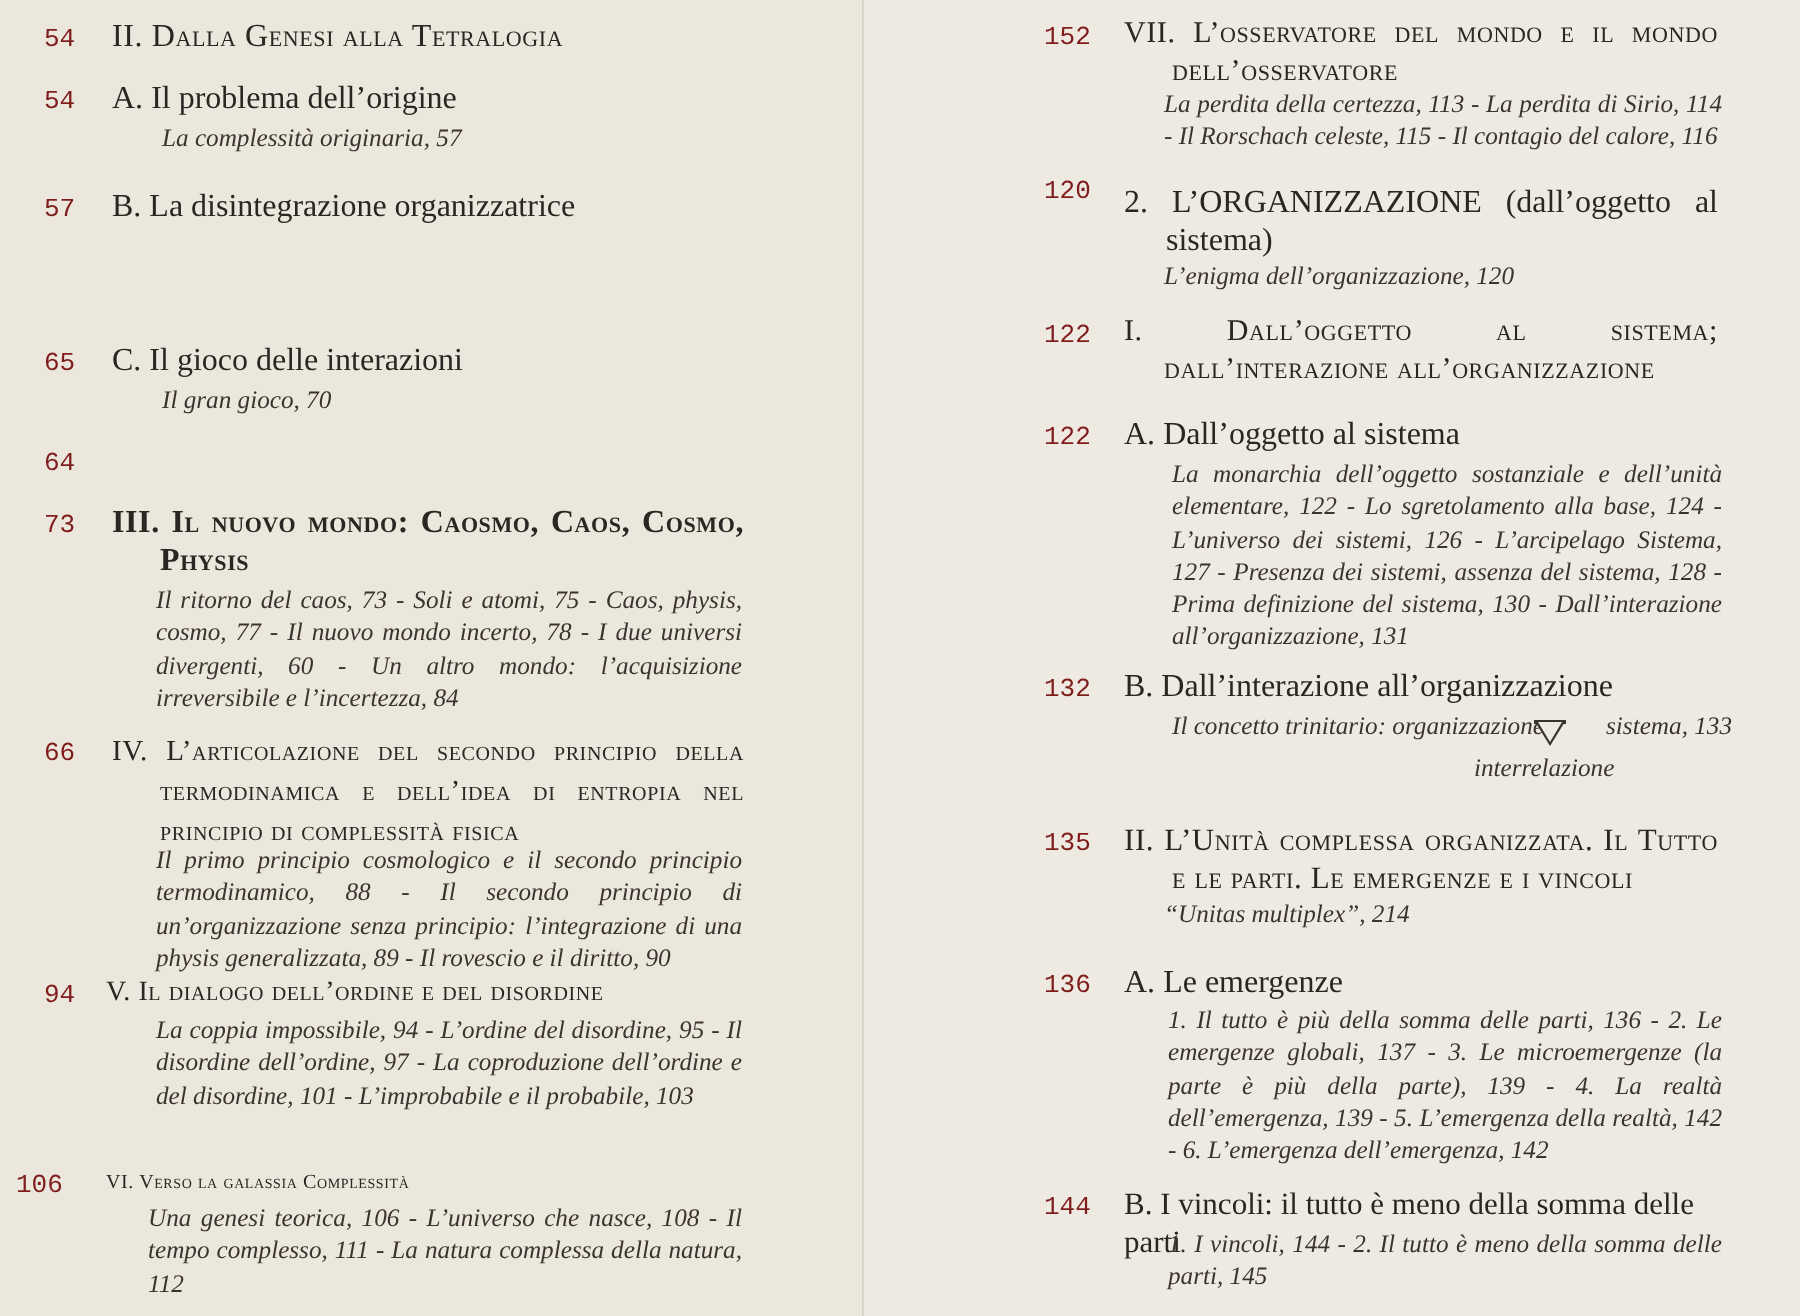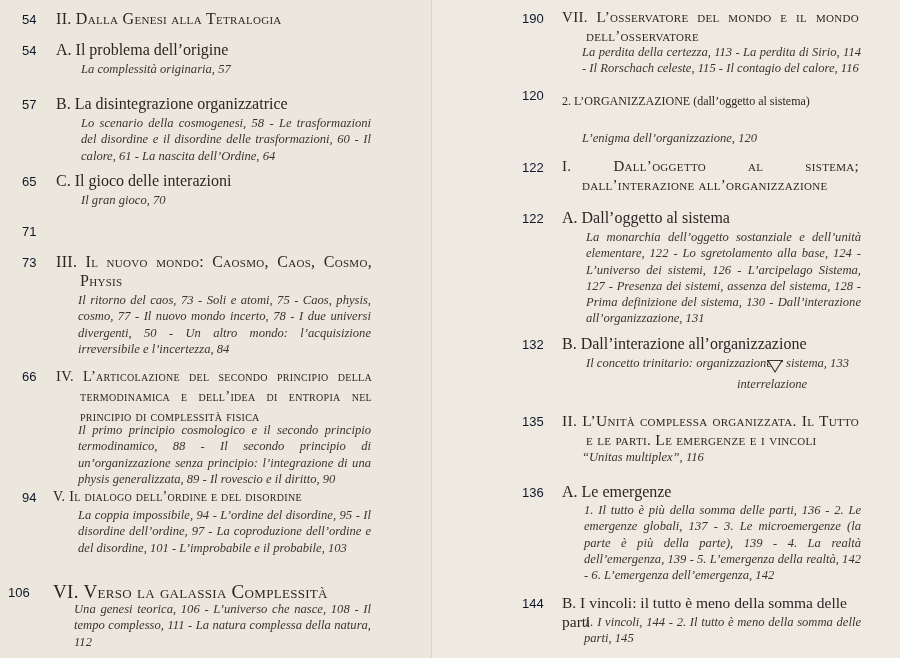--- a/index.html
+++ b/index.html
@@ -13,22 +13,22 @@
   .page {
     position: absolute; top: 0; height: 658px;
   }
   .page.left { left: 0; width: 432px; background: #ece7dd; }
   .page.right { left: 433px; width: 467px; background: #efeae1; }
   .gutter {
     position: absolute; left: 431px; top: 0; width: 3px; height: 658px;
     background: linear-gradient(to right, #cfc9bd, #f5f1ea 60%, #e6e0d5);
   }
   .pg {
-    position: absolute; font-family: Liberation Sans, sans-serif;
-    font-size: 13px; color: #0f172a;
+    position: absolute; font-family: Liberation Mono, monospace;
+    font-size: 13px; color: #7f1d1d;
   }
   .head {
     position: absolute; font-family: "Liberation Serif", serif;
     font-size: 16px; line-height: 19px; color: #2a2622;
   }
   .sc { font-variant: small-caps; letter-spacing: 0.3px; }
   .it { }
   .sub {
     position: absolute; font-family: "Liberation Serif", serif;
     font-style: italic; font-size: 12.6px; line-height: 16.3px;
@@ -53,75 +53,74 @@
 
   <div class="pg" style="left:22px;top:12px">54</div>
   <div class="head sc" style="left:56px;top:9px;width:350px">II. Dalla Genesi alla Tetralogia</div>
 
   <div class="pg" style="left:22px;top:43px">54</div>
   <div class="head" style="left:56px;top:40px;width:350px"><span>A.</span> <span class="it">Il problema dell’origine</span></div>
   <div class="sub" style="left:81px;top:61px;width:290px">La complessità originaria, 57</div>
 
   <div class="pg" style="left:22px;top:97px">57</div>
   <div class="head" style="left:56px;top:94px;width:350px"><span>B.</span> <span class="it">La disintegrazione organizzatrice</span></div>
-  <div class="sub" style="left:81px;top:115px;width:290px">Lo scenario della cosmogenesi, 58 - Le trasformazioni del disordine e il disordine delle trasformazioni, 60 - Il calore, 61 - La nascita dell’Ordine, 64</div>
 
   <div class="pg" style="left:22px;top:174px">65</div>
   <div class="head" style="left:56px;top:171px;width:350px"><span>C.</span> <span class="it">Il gioco delle interazioni</span></div>
   <div class="sub" style="left:81px;top:192px;width:290px">Il gran gioco, 70</div>
 
-  <div class="pg" style="left:22px;top:224px">71</div>
+  <div class="pg" style="left:22px;top:224px">64</div>
 
   <div class="pg" style="left:22px;top:255px">73</div>
-  <div class="head sc" style="left:56px;top:252px;width:316px;text-align:justify;text-indent:0;padding-left:24px;box-sizing:border-box;"><span style="margin-left:-24px">III. Il nuovo mondo: Caosmo, Caos, Cosmo, Physis</span></div>
-  <div class="sub" style="left:78px;top:292px;width:293px">Il ritorno del caos, 73 - Soli e atomi, 75 - Caos, physis, cosmo, 77 - Il nuovo mondo incerto, 78 - I due universi divergenti, 50 - Un altro mondo: l’acquisizione irreversibile e l’incertezza, 84</div>
+  <div class="head sc" style="left:56px;top:252px;width:316px;text-align:justify;text-indent:0;padding-left:24px;box-sizing:border-box;font-weight:bold;"><span style="margin-left:-24px">III. Il nuovo mondo: Caosmo, Caos, Cosmo, Physis</span></div>
+  <div class="sub" style="left:78px;top:292px;width:293px">Il ritorno del caos, 73 - Soli e atomi, 75 - Caos, physis, cosmo, 77 - Il nuovo mondo incerto, 78 - I due universi divergenti, 60 - Un altro mondo: l’acquisizione irreversibile e l’incertezza, 84</div>
 
   <div class="pg" style="left:22px;top:369px">66</div>
   <div class="head sc" style="left:56px;top:366px;width:316px;font-size:14.5px;line-height:20px;text-align:justify;padding-left:24px;box-sizing:border-box;"><span style="margin-left:-24px">IV. L’articolazione del secondo principio della termodinamica e dell’idea di entropia nel principio di complessità fisica</span></div>
   <div class="sub" style="left:78px;top:422px;width:293px">Il primo principio cosmologico e il secondo principio termodinamico, 88 - Il secondo principio di un’organizzazione senza principio: l’integrazione di una physis generalizzata, 89 - Il rovescio e il diritto, 90</div>
 
   <div class="pg" style="left:22px;top:490px">94</div>
   <div class="head sc" style="left:53px;top:487px;width:350px;font-size:14px">V. Il dialogo dell’ordine e del disordine</div>
   <div class="sub" style="left:78px;top:507px;width:293px">La coppia impossibile, 94 - L’ordine del disordine, 95 - Il disordine dell’ordine, 97 - La coproduzione dell’ordine e del disordine, 101 - L’improbabile e il probabile, 103</div>
 
   <div class="pg" style="left:8px;top:585px">106</div>
-  <div class="head sc" style="left:53px;top:582px;width:350px;font-size:19px">VI. Verso la galassia Complessità</div>
+  <div class="head sc" style="left:53px;top:582px;width:350px;font-size:10px">VI. Verso la galassia Complessità</div>
   <div class="sub" style="left:74px;top:601px;width:297px">Una genesi teorica, 106 - L’universo che nasce, 108 - Il tempo complesso, 111 - La natura complessa della natura, 112</div>
 </div>
 
 <div class="gutter"></div>
 
 <div class="page right">
 
-  <div class="pg" style="left:89px;top:11px">190</div>
+  <div class="pg" style="left:89px;top:11px">152</div>
   <div class="head sc" style="left:129px;top:8px;width:297px;font-size:15px;text-align:justify;padding-left:24px;box-sizing:border-box;"><span style="margin-left:-24px">VII. L’osservatore del mondo e il mondo dell’osservatore</span></div>
   <div class="sub" style="left:149px;top:44px;width:279px">La perdita della certezza, 113 - La perdita di Sirio, 114 - Il Rorschach celeste, 115 - Il contagio del calore, 116</div>
 
   <div class="pg" style="left:89px;top:88px">120</div>
-  <div class="head" style="left:129px;top:92px;width:297px;font-size:12px;line-height:19px;text-align:justify;padding-left:21px;box-sizing:border-box;"><span style="margin-left:-21px">2. L’ORGANIZZAZIONE (dall’oggetto al sistema)</span></div>
+  <div class="head" style="left:129px;top:92px;width:297px;font-size:16px;line-height:19px;text-align:justify;padding-left:21px;box-sizing:border-box;"><span style="margin-left:-21px">2. L’ORGANIZZAZIONE (dall’oggetto al sistema)</span></div>
   <div class="sub" style="left:149px;top:130px;width:279px">L’enigma dell’organizzazione, 120</div>
 
   <div class="pg" style="left:89px;top:160px">122</div>
   <div class="head sc" style="left:129px;top:157px;width:297px;font-size:15px;text-align:justify;padding-left:20px;box-sizing:border-box;"><span style="margin-left:-20px">I. Dall’oggetto al sistema; dall’interazione all’organizzazione</span></div>
 
   <div class="pg" style="left:89px;top:211px">122</div>
   <div class="head" style="left:129px;top:208px;width:297px"><span>A.</span> <span class="it">Dall’oggetto al sistema</span></div>
   <div class="sub" style="left:153px;top:229px;width:275px">La monarchia dell’oggetto sostanziale e dell’unità elementare, 122 - Lo sgretolamento alla base, 124 - L’universo dei sistemi, 126 - L’arcipelago Sistema, 127 - Presenza dei sistemi, assenza del sistema, 128 - Prima definizione del sistema, 130 - Dall’interazione all’organizzazione, 131</div>
 
   <div class="pg" style="left:89px;top:337px">132</div>
   <div class="head" style="left:129px;top:334px;width:297px"><span>B.</span> <span class="it">Dall’interazione all’organizzazione</span></div>
   <div class="sub" style="left:153px;top:355px;width:210px;text-align:left">Il concetto trinitario: organizzazione</div>
   <div class="tri-bar" style="left:334px;top:360px;width:16px"></div>
   <div class="tri" style="left:334px;top:360px"></div>
-  <div class="sub" style="left:353px;top:355px;width:80px;text-align:left">sistema, 133</div>
+  <div class="sub" style="left:353px;top:355px;width:80px;text-align:right">sistema, 133</div>
   <div class="sub" style="left:304px;top:376px;width:100px;text-align:left">interrelazione</div>
 
   <div class="pg" style="left:89px;top:414px">135</div>
   <div class="head sc" style="left:129px;top:411px;width:297px;font-size:15.5px;text-align:justify;padding-left:24px;box-sizing:border-box;"><span style="margin-left:-24px">II. L’Unità complessa organizzata. Il Tutto e le parti. Le emergenze e i vincoli</span></div>
-  <div class="sub" style="left:149px;top:449px;width:279px">“Unitas multiplex”, 116</div>
+  <div class="sub" style="left:149px;top:449px;width:279px">“Unitas multiplex”, 214</div>
 
   <div class="pg" style="left:89px;top:485px">136</div>
   <div class="head" style="left:129px;top:482px;width:297px"><span>A.</span> <span class="it">Le emergenze</span></div>
   <div class="sub" style="left:151px;top:502px;width:277px">1. Il tutto è più della somma delle parti, 136 - 2. Le emergenze globali, 137 - 3. Le microemergenze (la parte è più della parte), 139 - 4. La realtà dell’emergenza, 139 - 5. L’emergenza della realtà, 142 - 6. L’emergenza dell’emergenza, 142</div>
 
   <div class="pg" style="left:89px;top:596px">144</div>
   <div class="head" style="left:129px;top:593px;width:305px;font-size:15.5px"><span>B.</span> <span class="it">I vincoli: il tutto è meno della somma delle parti</span></div>
   <div class="sub" style="left:151px;top:614px;width:277px">1. I vincoli, 144 - 2. Il tutto è meno della somma delle parti, 145</div>
 </div>
 

